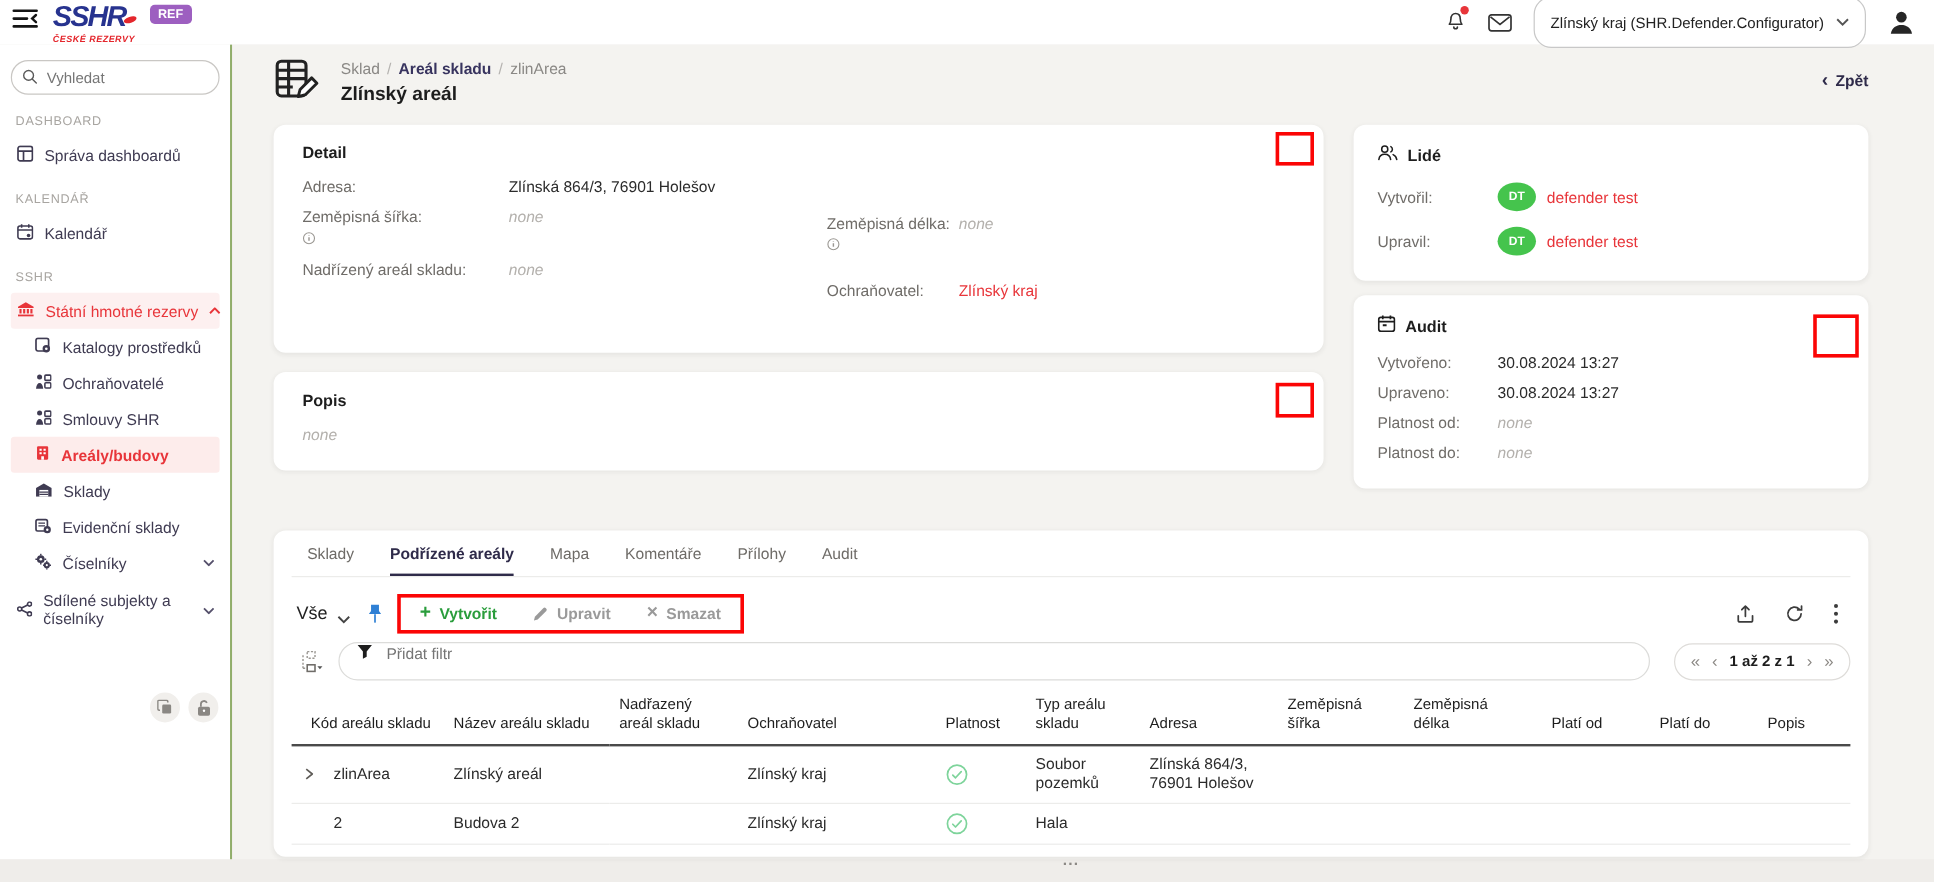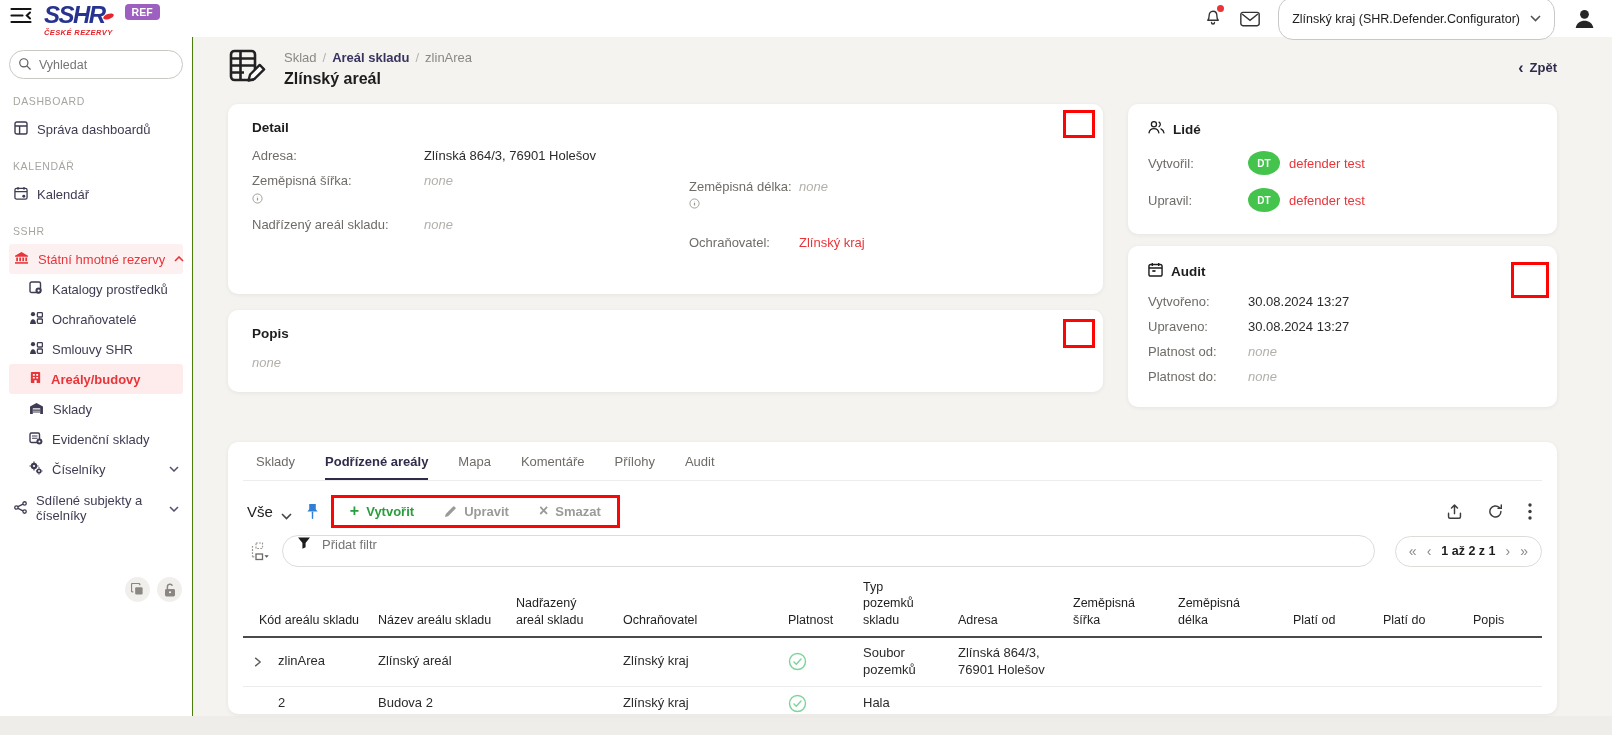--- a/index.html
+++ b/index.html
@@ -565,21 +565,21 @@
           <col style="width:90px">
           <col style="width:77px">
       </colgroup>
       <thead>
         <tr>
           <th style="padding-left:16px;">Kód areálu skladu</th>
           <th class="th-pad">Název areálu skladu</th>
           <th>Nadřazený areál skladu</th>
           <th>Ochraňovatel</th>
           <th>Platnost</th>
-          <th style="padding-right:24px;">Typ pozemků skladu</th>
+          <th style="padding-right:24px;">Typ areálu skladu</th>
           <th>Adresa</th>
           <th style="padding-right:30px;">Zeměpisná šířka</th>
           <th style="padding-right:40px;">Zeměpisná délka</th>
           <th>Platí od</th>
           <th>Platí do</th>
           <th>Popis</th>
         </tr>
       </thead>
       <tbody>
         <tr>

